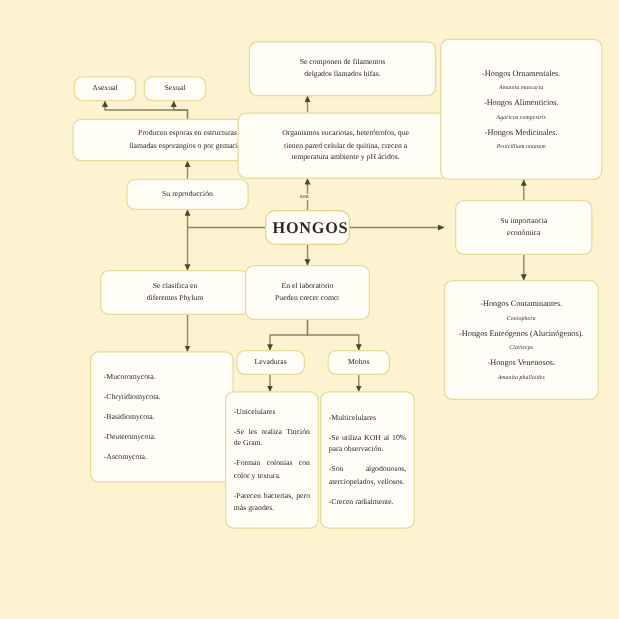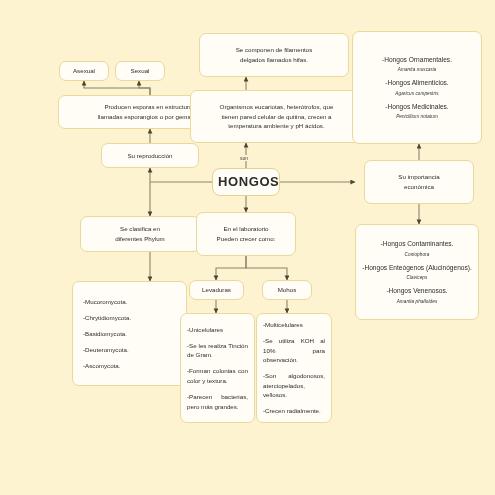--- a/index.html
+++ b/index.html
@@ -3,21 +3,21 @@
 <meta charset="utf-8">
 <style>
   html,body{margin:0;padding:0;}
   body{
     width:495px;height:495px;
     background:#fdf3d0;
     font-family:"Liberation Sans", sans-serif;
     color:#2b2b2b;
     overflow:hidden;
   }
-  #map{position:relative;width:405px;height:495px;}
+  #map{position:relative;width:405px;height:495px;font-family:Liberation Serif, serif;}
 
   
   svg.links{position:absolute;left:0;top:0;width:495px;height:495px;}
 
   
   .node{
     position:absolute;
     background:#fffdf5;
     border:1px solid #e9d99a;
     border-radius:7px;

